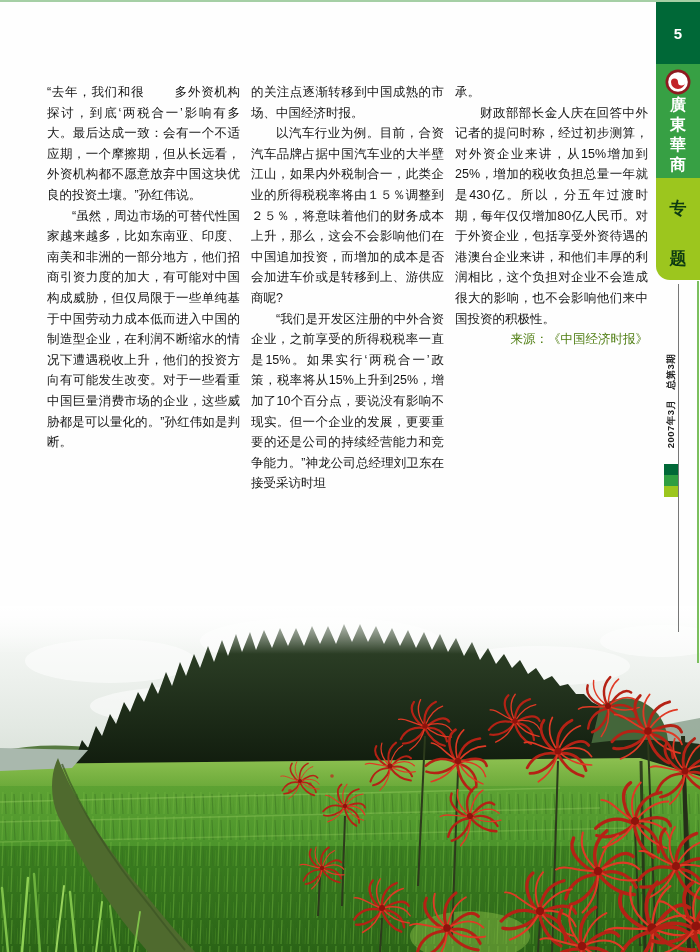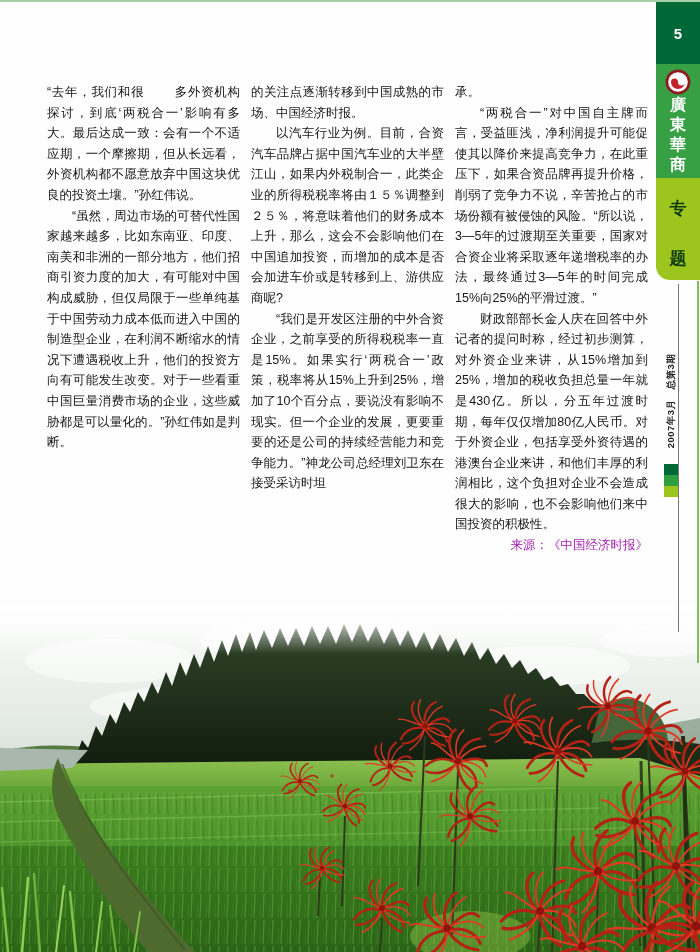--- a/index.html
+++ b/index.html
@@ -7,21 +7,21 @@
         font-family:"Liberation Sans","DejaVu Sans",sans-serif;}
   .top-border{position:absolute;top:0;left:0;width:700px;height:2px;background:#a5cfa5;z-index:4;}
 
   
   .columns{position:absolute;left:47px;top:82px;width:601px;display:flex;gap:11px;z-index:2;}
   .col{flex:1;font-size:12.5px;line-height:20.6px;color:#151515;font-weight:normal;
        text-align:justify;text-justify:inter-character;}
   .col p{margin:0;}
   .col p.indent{text-indent:2em;}
   .gap{display:inline-block;height:1px;}
-  .source{text-align:right;text-indent:0;margin-top:10px;font-size:12.5px;color:#a21caf;}
+  .source{text-align:right;text-indent:0;margin-top:10px;font-size:12.5px;color:#4d7c0f;}
 
   
   .rail-box{position:absolute;right:0;width:44px;z-index:3;}
   .page-num{top:2px;height:62px;background:#006837;color:#ffffff;display:flex;
             align-items:center;justify-content:center;font-size:15px;font-weight:bold;}
   .mag-box{top:64px;height:114px;background:#37a044;display:flex;flex-direction:column;
            align-items:center;padding-top:5px;box-sizing:border-box;}
   .mag-box .char{color:#ffffff;font-family:"Liberation Serif","DejaVu Serif",serif;
                  font-weight:bold;font-size:16px;line-height:20px;}
   .sec-box{top:178px;height:102px;background:#9cc61e;border-radius:0 0 0 14px;
@@ -51,21 +51,20 @@
         <p>“去年，我们和很<span class="gap" style="width: 30px;"></span>多外资机构探讨，到底‘两税合一’影响有多大。最后达成一致：会有一个不适应期，一个摩擦期，但从长远看，外资机构都不愿意放弃中国这块优良的投资土壤。”孙红伟说。</p>
         <p class="indent">“虽然，周边市场的可替代性国家越来越多，比如东南亚、印度、南美和非洲的一部分地方，他们招商引资力度的加大，有可能对中国构成威胁，但仅局限于一些单纯基于中国劳动力成本低而进入中国的制造型企业，在利润不断缩水的情况下遭遇税收上升，他们的投资方向有可能发生改变。对于一些看重中国巨量消费市场的企业，这些威胁都是可以量化的。”孙红伟如是判断。</p>
       </div>
     <div class="col" id="col2">
         <p>的关注点逐渐转移到中国成熟的市场、中国经济时报。</p>
         <p class="indent">以汽车行业为例。目前，合资汽车品牌占据中国汽车业的大半壁江山，如果内外税制合一，此类企业的所得税税率将由１５％调整到２５％，将意味着他们的财务成本上升，那么，这会不会影响他们在中国追加投资，而增加的成本是否会加进车价或是转移到上、游供应商呢?</p>
         <p class="indent">“我们是开发区注册的中外合资企业，之前享受的所得税税率一直是15%。如果实行‘两税合一’政策，税率将从15%上升到25%，增加了10个百分点，要说没有影响不现实。但一个企业的发展，更要重要的还是公司的持续经营能力和竞争能力。”神龙公司总经理刘卫东在接受采访时坦</p>
       </div>
     <div class="col" id="col3">
         <p>承。</p>
-        <p class="indent">“两税合一”对中国自主牌而言，受益匪浅，净利润提升可能促使其以降价来提高竞争力，在此重压下，如果合资品牌再提升价格，削弱了竞争力不说，辛苦抢占的市场份额有被侵蚀的风险。“所以说，3—5年的过渡期至关重要，国家对合资企业将采取逐年递增税率的办法，最终通过3—5年的时间完成15%向25%的平滑过渡。”</p>
         <p class="indent">财政部部长金人庆在回答中外记者的提问时称，经过初步测算，对外资企业来讲，从15%增加到25%，增加的税收负担总量一年就是430亿。所以，分五年过渡时期，每年仅仅增加80亿人民币。对于外资企业，包括享受外资待遇的港澳台企业来讲，和他们丰厚的利润相比，这个负担对企业不会造成很大的影响，也不会影响他们来中国投资的积极性。</p>
       <p class="source">来源：《中国经济时报》</p>
     </div>
   </div>
 
   <div class="rail-box page-num">
     <span>5</span>
   </div>
 
   <div class="rail-box mag-box">

